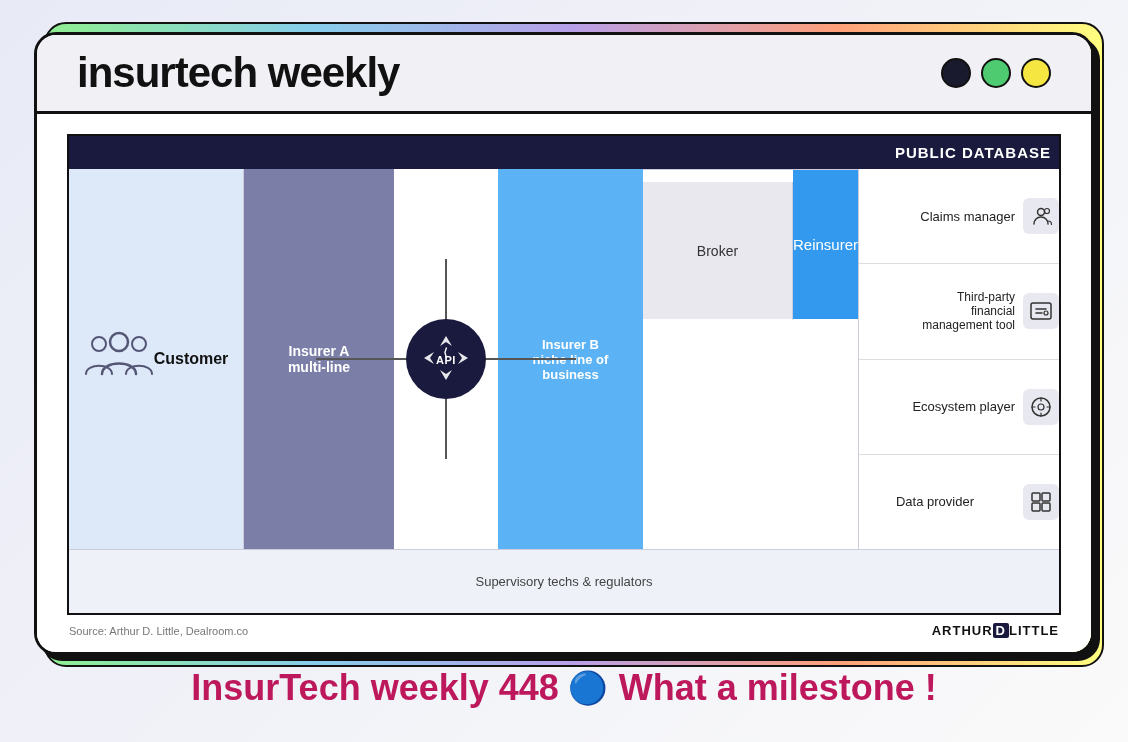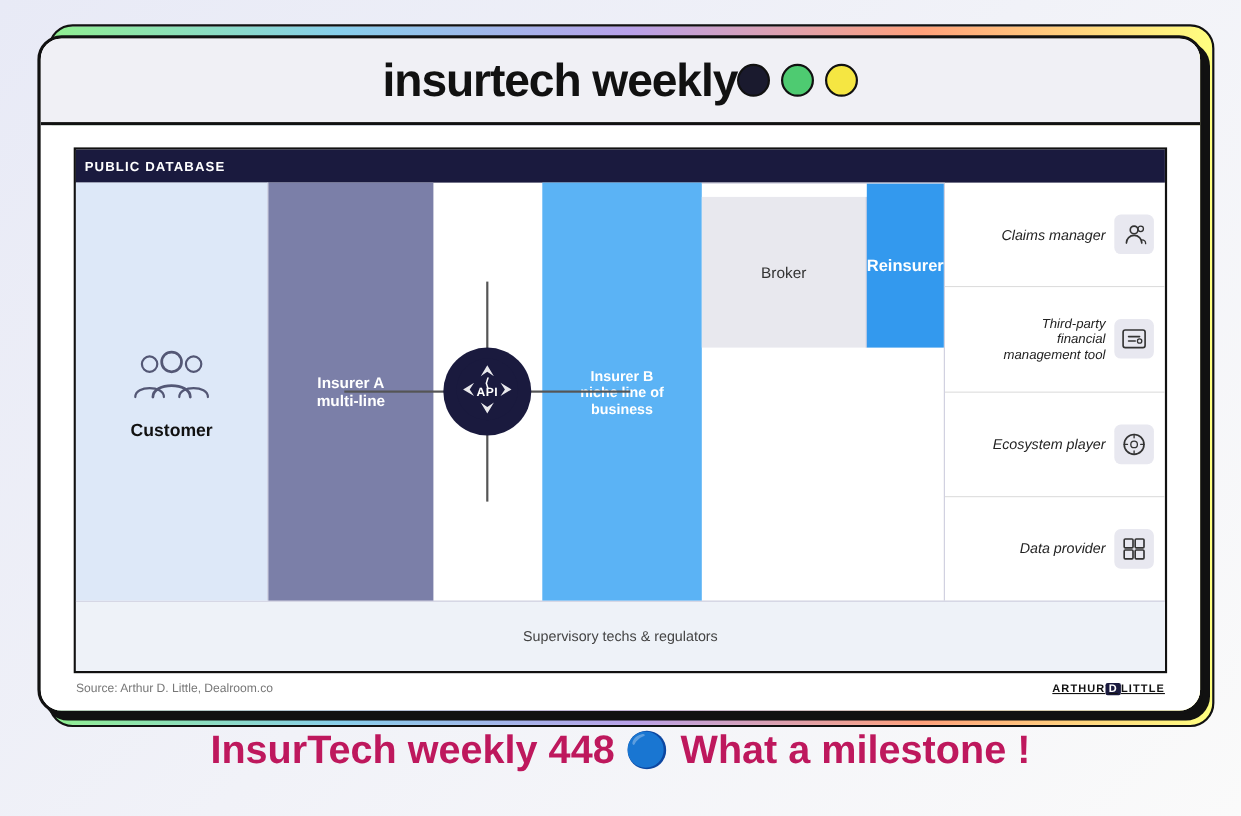--- a/index.html
+++ b/index.html
@@ -40,21 +40,21 @@
       z-index: -1;
     }
 
     
     .header-bar {
       background: #f0f0f5;
       border-bottom: 3px solid #111;
       padding: 14px 40px;
       display: flex;
       align-items: center;
-      justify-content: center;
+      justify-content: space-between;
     }
 
     .brand-title {
       font-size: 42px;
       font-weight: 900;
       color: #111;
       letter-spacing: -1px;
     }
 
     .traffic-lights {
@@ -80,40 +80,40 @@
 
     
     .db-container {
       border: 2px solid #111;
       background: white;
     }
 
     .db-header {
       background: #1a1a3e;
       color: white;
-      text-align: left;
+      text-align: right;
       font-weight: 800;
-      font-size: 12px;
+      font-size: 15px;
       letter-spacing: 1px;
       padding: 8px;
     }
 
     .db-content {
       display: flex;
       flex-direction: row;
       min-height: 380px;
     }
 
     
     .customer-col {
       background: #dde8f8;
       width: 175px;
       min-width: 175px;
       display: flex;
-      flex-direction: column;
+      flex-direction: row;
       align-items: center;
       justify-content: center;
       padding: 20px 10px;
       border-right: 1.5px solid #ccd;
     }
 
     .customer-icon {
       margin-bottom: 12px;
     }
 
@@ -230,44 +230,43 @@
       margin-top: 12px;
     }
 
     .reinsurer-box {
       background: #3399ee;
       flex: 1;
       display: flex;
       align-items: center;
       justify-content: center;
       color: white;
-      font-weight: 700;
+      font-weight: 400;
       font-size: 15px;
     }
 
     
     .right-col {
       width: 200px;
       min-width: 200px;
       display: flex;
       flex-direction: column;
     }
 
     .right-item {
       flex: 1;
       display: flex;
       align-items: center;
       justify-content: space-between;
-      padding: 8px 10px;
+      padding: 8px 0;
       border-bottom: 1.5px solid #ddd;
       font-size: 13px;
       color: #222;
-      font-style: italic;
-    }
-    .right-item:last-child { border-bottom: none; }
+    }
+    .right-item:last-child { border-bottom: none; gap: 41px; }
 
     .right-item-text {
       flex: 1;
       text-align: right;
       padding-right: 8px;
       font-size: 13px;
     }
 
     .right-icon {
       width: 36px;
@@ -296,24 +295,23 @@
       display: flex;
       justify-content: space-between;
       align-items: center;
       padding: 8px 2px 4px 2px;
       font-size: 11px;
       color: #777;
     }
 
     .arthur-little {
       font-weight: 800;
-      font-size: 10px;
+      font-size: 13px;
       color: #111;
       letter-spacing: 1px;
-      text-decoration: underline;
     }
 
     
     .bottom-headline {
       font-size: 36px;
       font-weight: 900;
       color: #be185d;
       text-align: center;
       margin-top: 12px;
       display: flex;

